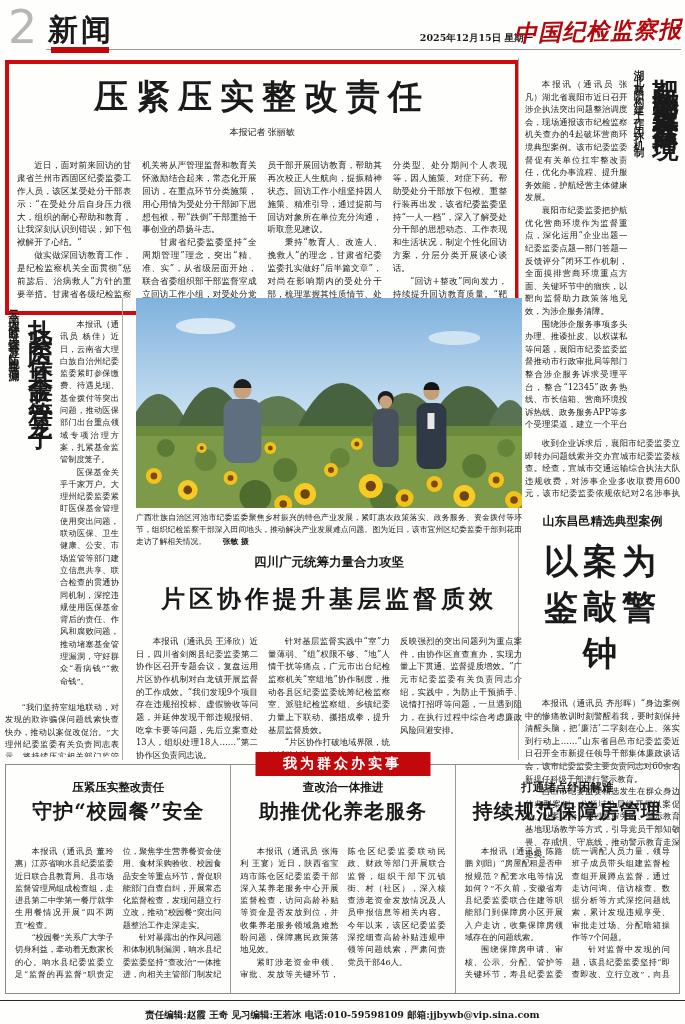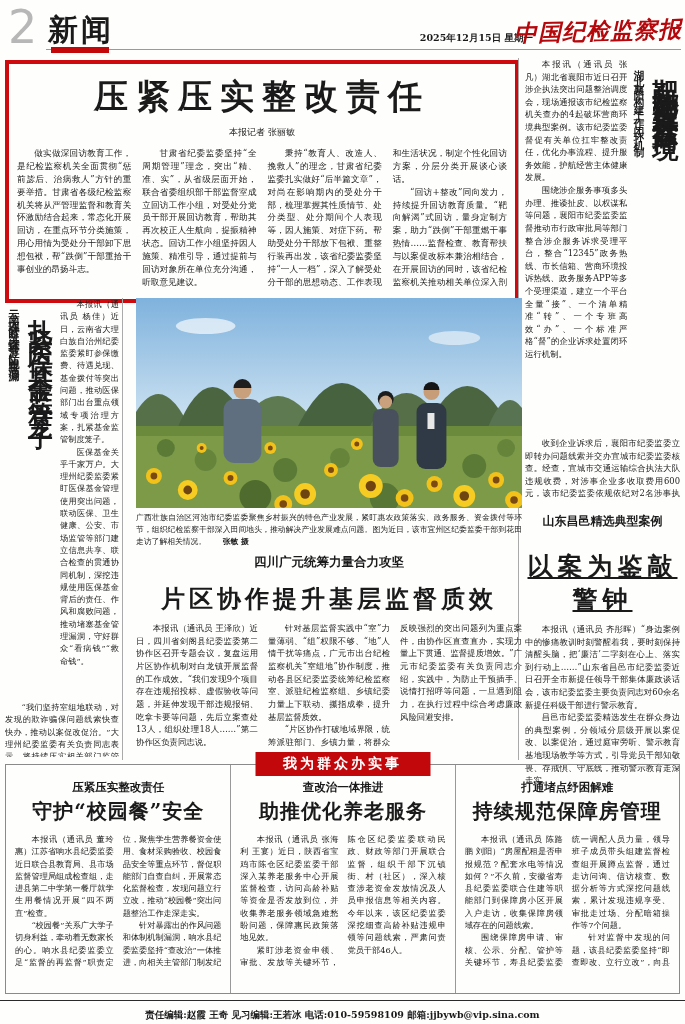--- a/index.html
+++ b/index.html
@@ -10,27 +10,27 @@
            font-family:"DejaVu Sans","Liberation Sans",sans-serif;font-weight:400;}
   .section-title{position:absolute;left:48px;top:10px;font-size:30px;font-weight:700;letter-spacing:3px;text-align:center;}
   .header-rule{position:absolute;left:46px;right:4px;top:49px;height:1px;background:#9a9a9a;}
   .header-redbar{position:absolute;left:51px;top:47px;width:58px;height:6px;background:#c3080c;}
   .header-date{position:absolute;right:152px;top:32px;font-size:9.5px;font-weight:600;}
   .masthead{position:absolute;right:3px;top:16px;font-size:23px;font-weight:800;color:#b5080d;
             font-style:italic;letter-spacing:1px;transform:rotate(-1.5deg);}
   
   .kicker{ text-align:center;font-weight:600;}
   .headline{text-align:center;font-weight:800;}
-  .body{text-align:justify;overflow:hidden;}
+  .body{text-align:justify;overflow:hidden;margin-top:20px;}
   .body p{margin:0;text-indent:2em;}
   
   .lead{position:absolute;left:5px;top:60px;width:490px;border:4px solid #cf0a0e;padding:8px 8px 6px;}
   .lead .kicker{font-size:13.5px;}
   .lead .headline{font-size:34px;letter-spacing:8px;margin:2px 0 0;}
-  .lead .byline{text-align:center;font-size:9px;margin:6px 0 8px;}
+  .lead .byline{text-align:center;font-size:9px;margin:6px 0 8px;font-family:Liberation Serif, serif;}
   .lead .body{column-count:4;column-gap:11px;font-size:8.6px;line-height:1.5;height:146px;}
   
   .leftart{position:absolute;left:5px;top:298px;width:114px;height:462px;}
   .leftart .cols{display:flex;height:398px;gap:5px;}
   .vkicker{writing-mode:vertical-rl;font-size:11px;font-weight:700;letter-spacing:4px;padding-top:3px;}
   .leftart .vheadline{writing-mode:vertical-rl;font-size:25px;font-weight:800;letter-spacing:12px;line-height:1.2;}
   .leftart .body{flex:1;font-size:8.2px;line-height:1.5;}
   .leftart .cont{margin-top:5px;font-size:8.2px;line-height:1.5;height:56px;}
   .vsep1{position:absolute;left:122px;top:298px;width:1px;height:462px;background:#aaa;}
   .vsep2{position:absolute;left:518px;top:58px;width:1px;height:702px;background:#aaa;}
@@ -46,21 +46,21 @@
   
   .rightcol{position:absolute;left:525px;top:58px;width:155px;}
   .rt{display:flex;gap:5px;height:374px;}
   .rt .body{flex:1;font-size:8.4px;line-height:1.5;}
   .rt .vkicker{letter-spacing:7px;font-size:10.5px;}
   .rt .vheadline{writing-mode:vertical-rl;font-size:26px;font-weight:800;letter-spacing:5px;line-height:1.1;}
   .rt-cont{margin-top:5px;font-size:8.4px;line-height:1.5;height:64px;overflow:hidden;text-align:justify;}
   .rt-cont p{margin:0;text-indent:2em;}
   .rb{margin-top:12px;}
   .rb .kicker{font-size:12px;}
-  .rb .headline{font-size:25px;letter-spacing:5px;margin:20px 0 7px;text-decoration:underline;}
+  .rb .headline{font-size:34px;letter-spacing:5px;margin:9px 0 7px;}
   .rb .body{font-size:8.4px;line-height:1.5;height:176px;}
   
   .bottom{position:absolute;left:5px;top:764px;width:673px;height:228px;border:1px solid #8a8a8a;}
   .banner{position:absolute;top:-13px;left:50%;transform:translateX(-50%);background:#c3080c;color:#fff;
           font-size:14px;font-weight:700;letter-spacing:3px;padding:3px 28px;white-space:nowrap;}
   .bottom-grid{display:grid;grid-template-columns:1fr 1fr 1fr;height:100%;}
   .bart{padding:15px 9px 5px;overflow:hidden;}
   .bart + .bart{border-left:1px solid #999;}
   .bart .kicker{font-size:11.5px;}
   .bart .headline{font-size:20px;letter-spacing:1px;margin:3px 0 8px;}
@@ -81,20 +81,21 @@
   <div class="header-date">
     <span>2025年12月15日</span>
     <span>星期一</span>
   </div>
   <div class="masthead">中国纪检监察报</div>
 
   <div class="lead">
     <div class="headline">压紧压实整改责任</div>
     <div class="byline">本报记者 张丽敏</div>
     <div class="body">
+        <p>近日，面对前来回访的甘肃省兰州市西固区纪委监委工作人员，该区某受处分干部表示：“在受处分后自身压力很大，组织的耐心帮助和教育，让我深刻认识到错误，卸下包袱解开了心结。”</p>
         <p>做实做深回访教育工作，是纪检监察机关全面贯彻“惩前毖后、治病救人”方针的重要举措。甘肃省各级纪检监察机关将从严管理监督和教育关怀激励结合起来，常态化开展回访，在重点环节分类施策，用心用情为受处分干部卸下思想包袱，帮“跌倒”干部重拾干事创业的昂扬斗志。</p>
         <p>甘肃省纪委监委坚持“全周期管理”理念，突出“精、准、实”，从省级层面开始，联合省委组织部干部监督室成立回访工作小组，对受处分党员干部开展回访教育，帮助其再次校正人生航向，提振精神状态。回访工作小组坚持因人施策、精准引导，通过提前与回访对象所在单位充分沟通，听取意见建议。</p>
         <p>秉持“教育人、改造人、挽救人”的理念，甘肃省纪委监委扎实做好“后半篇文章”，对尚在影响期内的受处分干部，梳理掌握其性质情节、处分类型、处分期间个人表现等，因人施策、对症下药。帮助受处分干部放下包袱、重整行装再出发，该省纪委监委坚持“一人一档”，深入了解受处分干部的思想动态、工作表现和生活状况，制定个性化回访方案，分层分类开展谈心谈话。</p>
         <p>“回访+整改”同向发力，持续提升回访教育质量。“靶向解渴”式回访，量身定制方案，助力“跌倒”干部重燃干事热情……监督检查、教育帮扶与以案促改标本兼治相结合，在开展回访的同时，该省纪检监察机关推动相关单位深入剖析个案背后的制度漏洞和监督盲区。</p>
       </div>
   </div>
 
   <div class="leftart">
     <div class="cols">
       <div class="vkicker">云南大理紧盯关键环节严防跑冒滴漏</div>
@@ -196,20 +197,21 @@
           <p>针对基层监督实践中“室”力量薄弱、“组”权限不够、“地”人情干扰等痛点，广元市出台纪检监察机关“室组地”协作制度，推动各县区纪委监委统筹纪检监察室、派驻纪检监察组、乡镇纪委力量上下联动、攥指成拳，提升基层监督质效。</p>
           <p>“片区协作打破地域界限，统筹派驻部门、乡镇力量，将群众反映强烈的突出问题列为重点案件，由协作区直查直办，实现力量上下贯通、监督提质增效。”广元市纪委监委有关负责同志介绍，实践中，为防止干预插手、说情打招呼等问题，一旦遇到阻力，在执行过程中综合考虑廉政风险回避安排。</p>
         </div>
     </div>
   </div>
 
   <div class="rightcol">
     <div class="rt">
       <div class="body">
           <p>本报讯（通讯员 张凡）湖北省襄阳市近日召开涉企执法突出问题整治调度会，现场通报该市纪检监察机关查办的4起破坏营商环境典型案例。该市纪委监委督促有关单位扛牢整改责任，优化办事流程、提升服务效能，护航经营主体健康发展。</p>
+          <p>襄阳市纪委监委把护航优化营商环境作为监督重点，深化运用“企业出题—纪委监委点题—部门答题—反馈评分”闭环工作机制，全面摸排营商环境重点方面、关键环节中的痼疾，以靶向监督助力政策落地见效，为涉企服务清障。</p>
           <p>围绕涉企服务事项多头办理、推诿扯皮、以权谋私等问题，襄阳市纪委监委监督推动市行政审批局等部门整合涉企服务诉求受理平台，整合“12345”政务热线、市长信箱、营商环境投诉热线、政务服务APP等多个受理渠道，建立一个平台全量“接”、一个清单精准“转”、一个专班高效“办”、一个标准严格“督”的企业诉求处置闭环运行机制。</p>
         </div>
       <div class="vkicker">湖北襄阳构建工作闭环机制</div>
       <div class="vheadline">靶向施治营造良好营商环境</div>
     </div>
     <div class="rt-cont">
         <p>收到企业诉求后，襄阳市纪委监委立即转办问题线索并交办宜城市纪委监委核查。经查，宜城市交通运输综合执法大队违规收费，对涉事企业多收取费用600元，该市纪委监委依规依纪对2名涉事执法人员给予严肃处理，责令退还违规收取的费用，并督促其限期整改到位。</p>
       </div>
     <div class="rb">
       <div class="kicker">山东昌邑精选典型案例</div>

